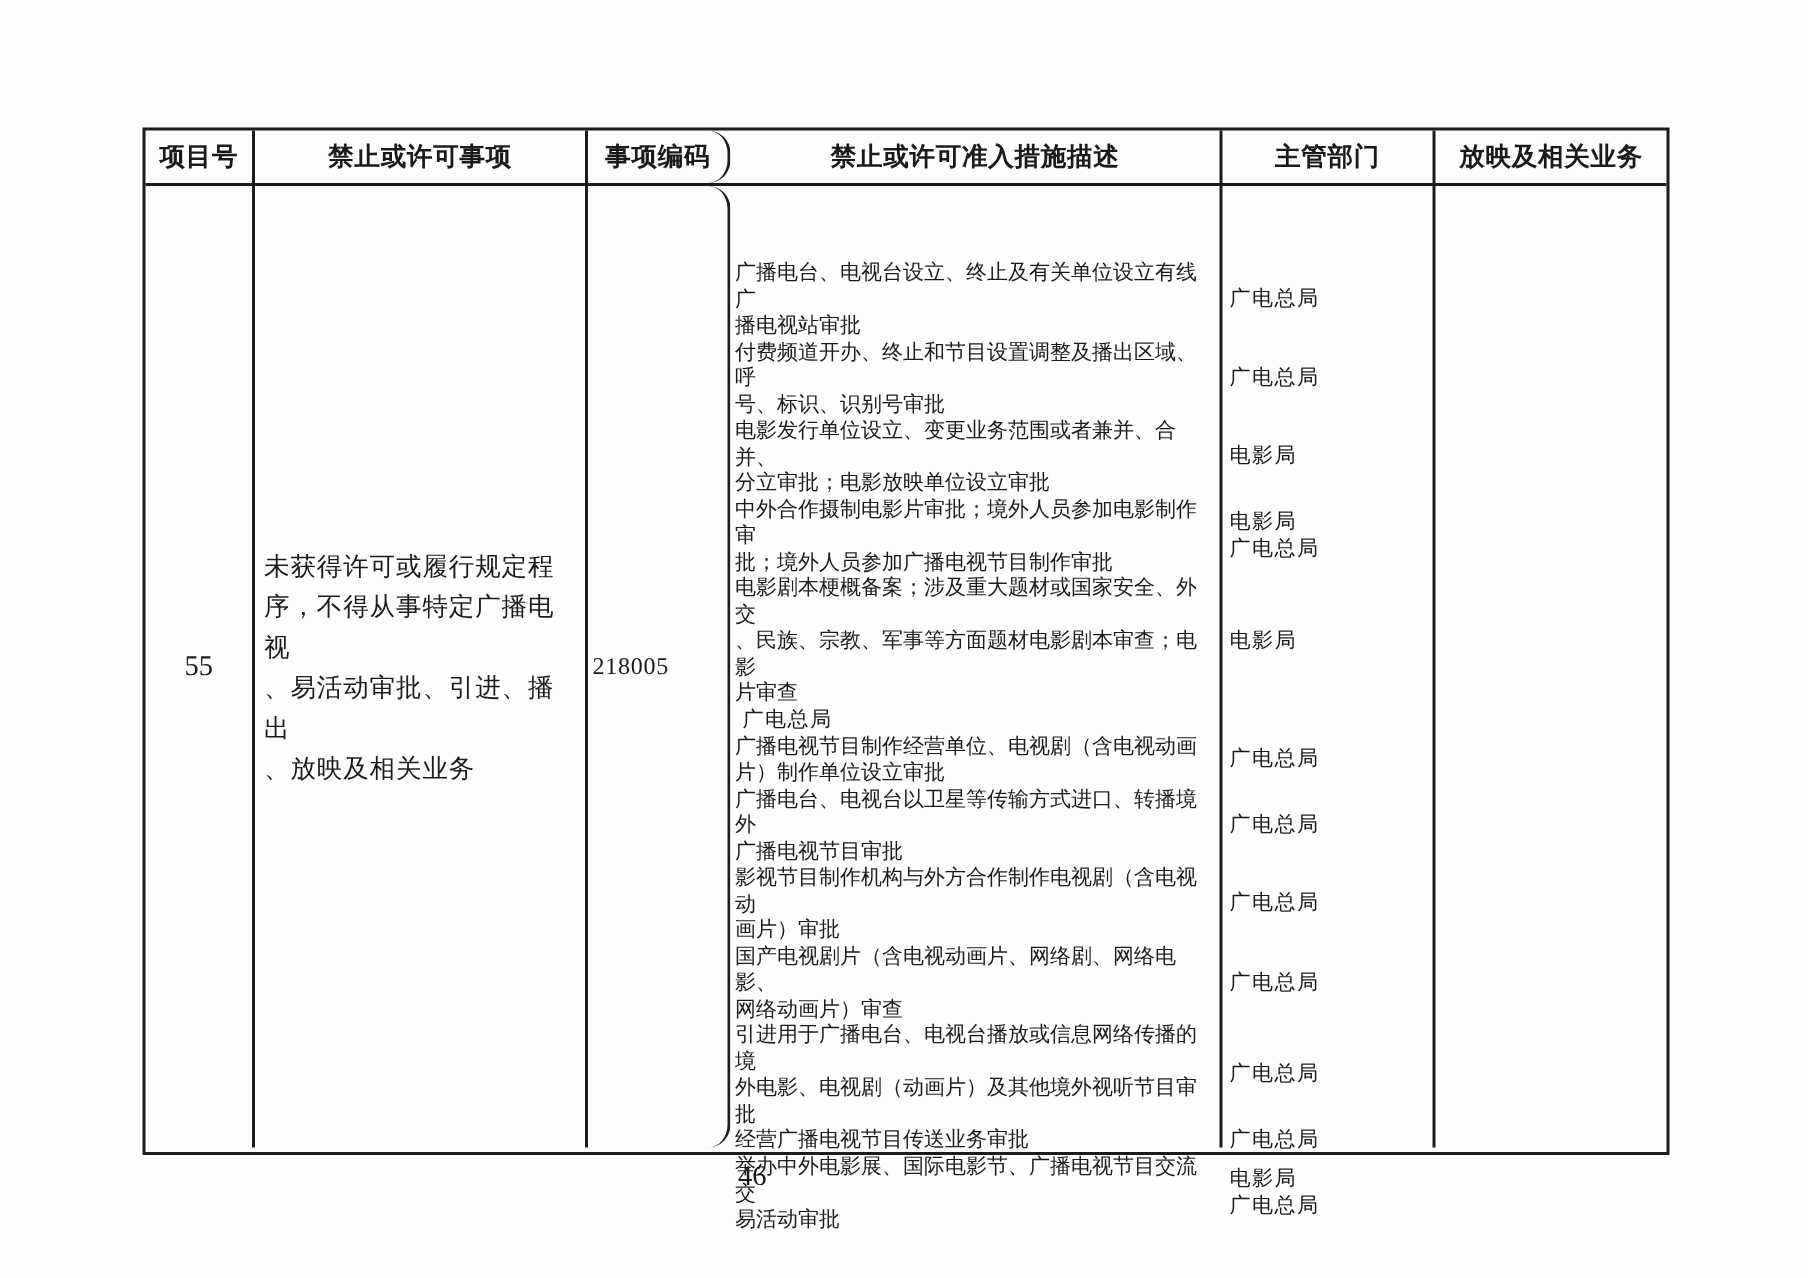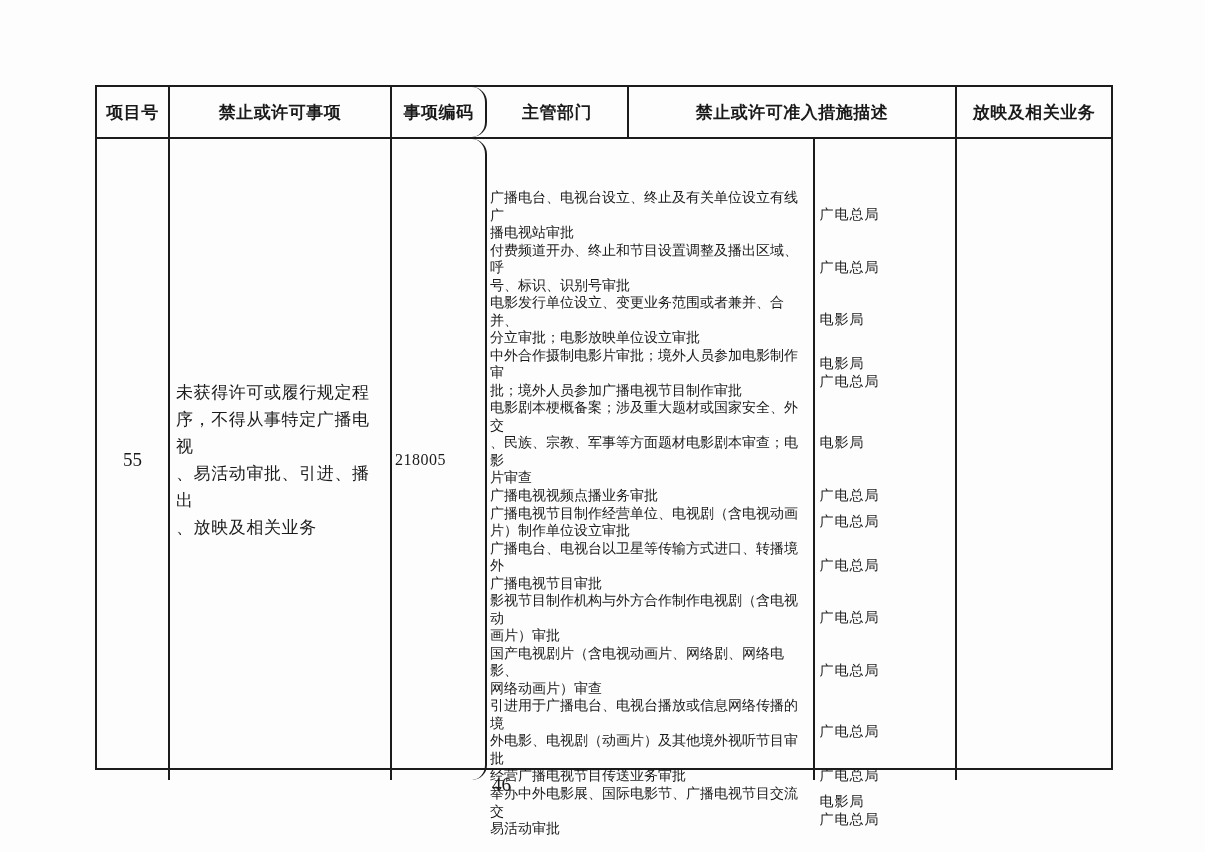--- a/index.html
+++ b/index.html
@@ -26,21 +26,21 @@
     border: 2px solid #1c1c1c;
     box-sizing: border-box;
     background: #fdfdfd;
   }
   .thead, .tbody {
     display: flex;
     width: 100%;
     box-sizing: border-box;
   }
   .thead {
-    height: 52px;
+    height: 37px;
     border-bottom: 2px solid #1c1c1c;
     box-sizing: border-box;
   }
   .tbody {
     height: 641px;
   }
   .cell {
     box-sizing: border-box;
     border-right: 2px solid #1c1c1c;
   }
@@ -137,22 +137,22 @@
 <body>
 
 <div class="page">
 
   <div class="doc-table">
 
     <div class="thead">
       <div class="cell th w1">项目号</div>
       <div class="cell th w2">禁止或许可事项</div>
       <div class="cell th w3">事项编码</div>
+      <div class="cell th w4">禁止或许可准入措施描述</div>
       <div class="cell th w5">主管部门</div>
-      <div class="cell th w4">禁止或许可准入措施描述</div>
       <div class="cell th w6">放映及相关业务</div>
     </div>
 
     <div class="tbody">
       <div class="cell bcell project-no w1">
         <span>55</span>
       </div>
       <div class="cell bcell w2">
         <span class="item-text">未获得许可或履行规定程
 序，不得从事特定广播电视
@@ -191,21 +191,20 @@
   </div>
 
   <div class="measure-row">
     <div class="measure-desc">电影剧本梗概备案；涉及重大题材或国家安全、外交
 、民族、宗教、军事等方面题材电影剧本审查；电影
 片审查</div>
     <div class="measure-dept">电影局</div>
   </div>
 
   <div class="measure-row">
-    <div class="measure-desc">广播电视视频点播业务审批</div>
     <div class="measure-dept">广电总局</div>
   </div>
 
   <div class="measure-row">
     <div class="measure-desc">广播电视节目制作经营单位、电视剧（含电视动画
 片）制作单位设立审批</div>
     <div class="measure-dept">广电总局</div>
   </div>
 
   <div class="measure-row">

